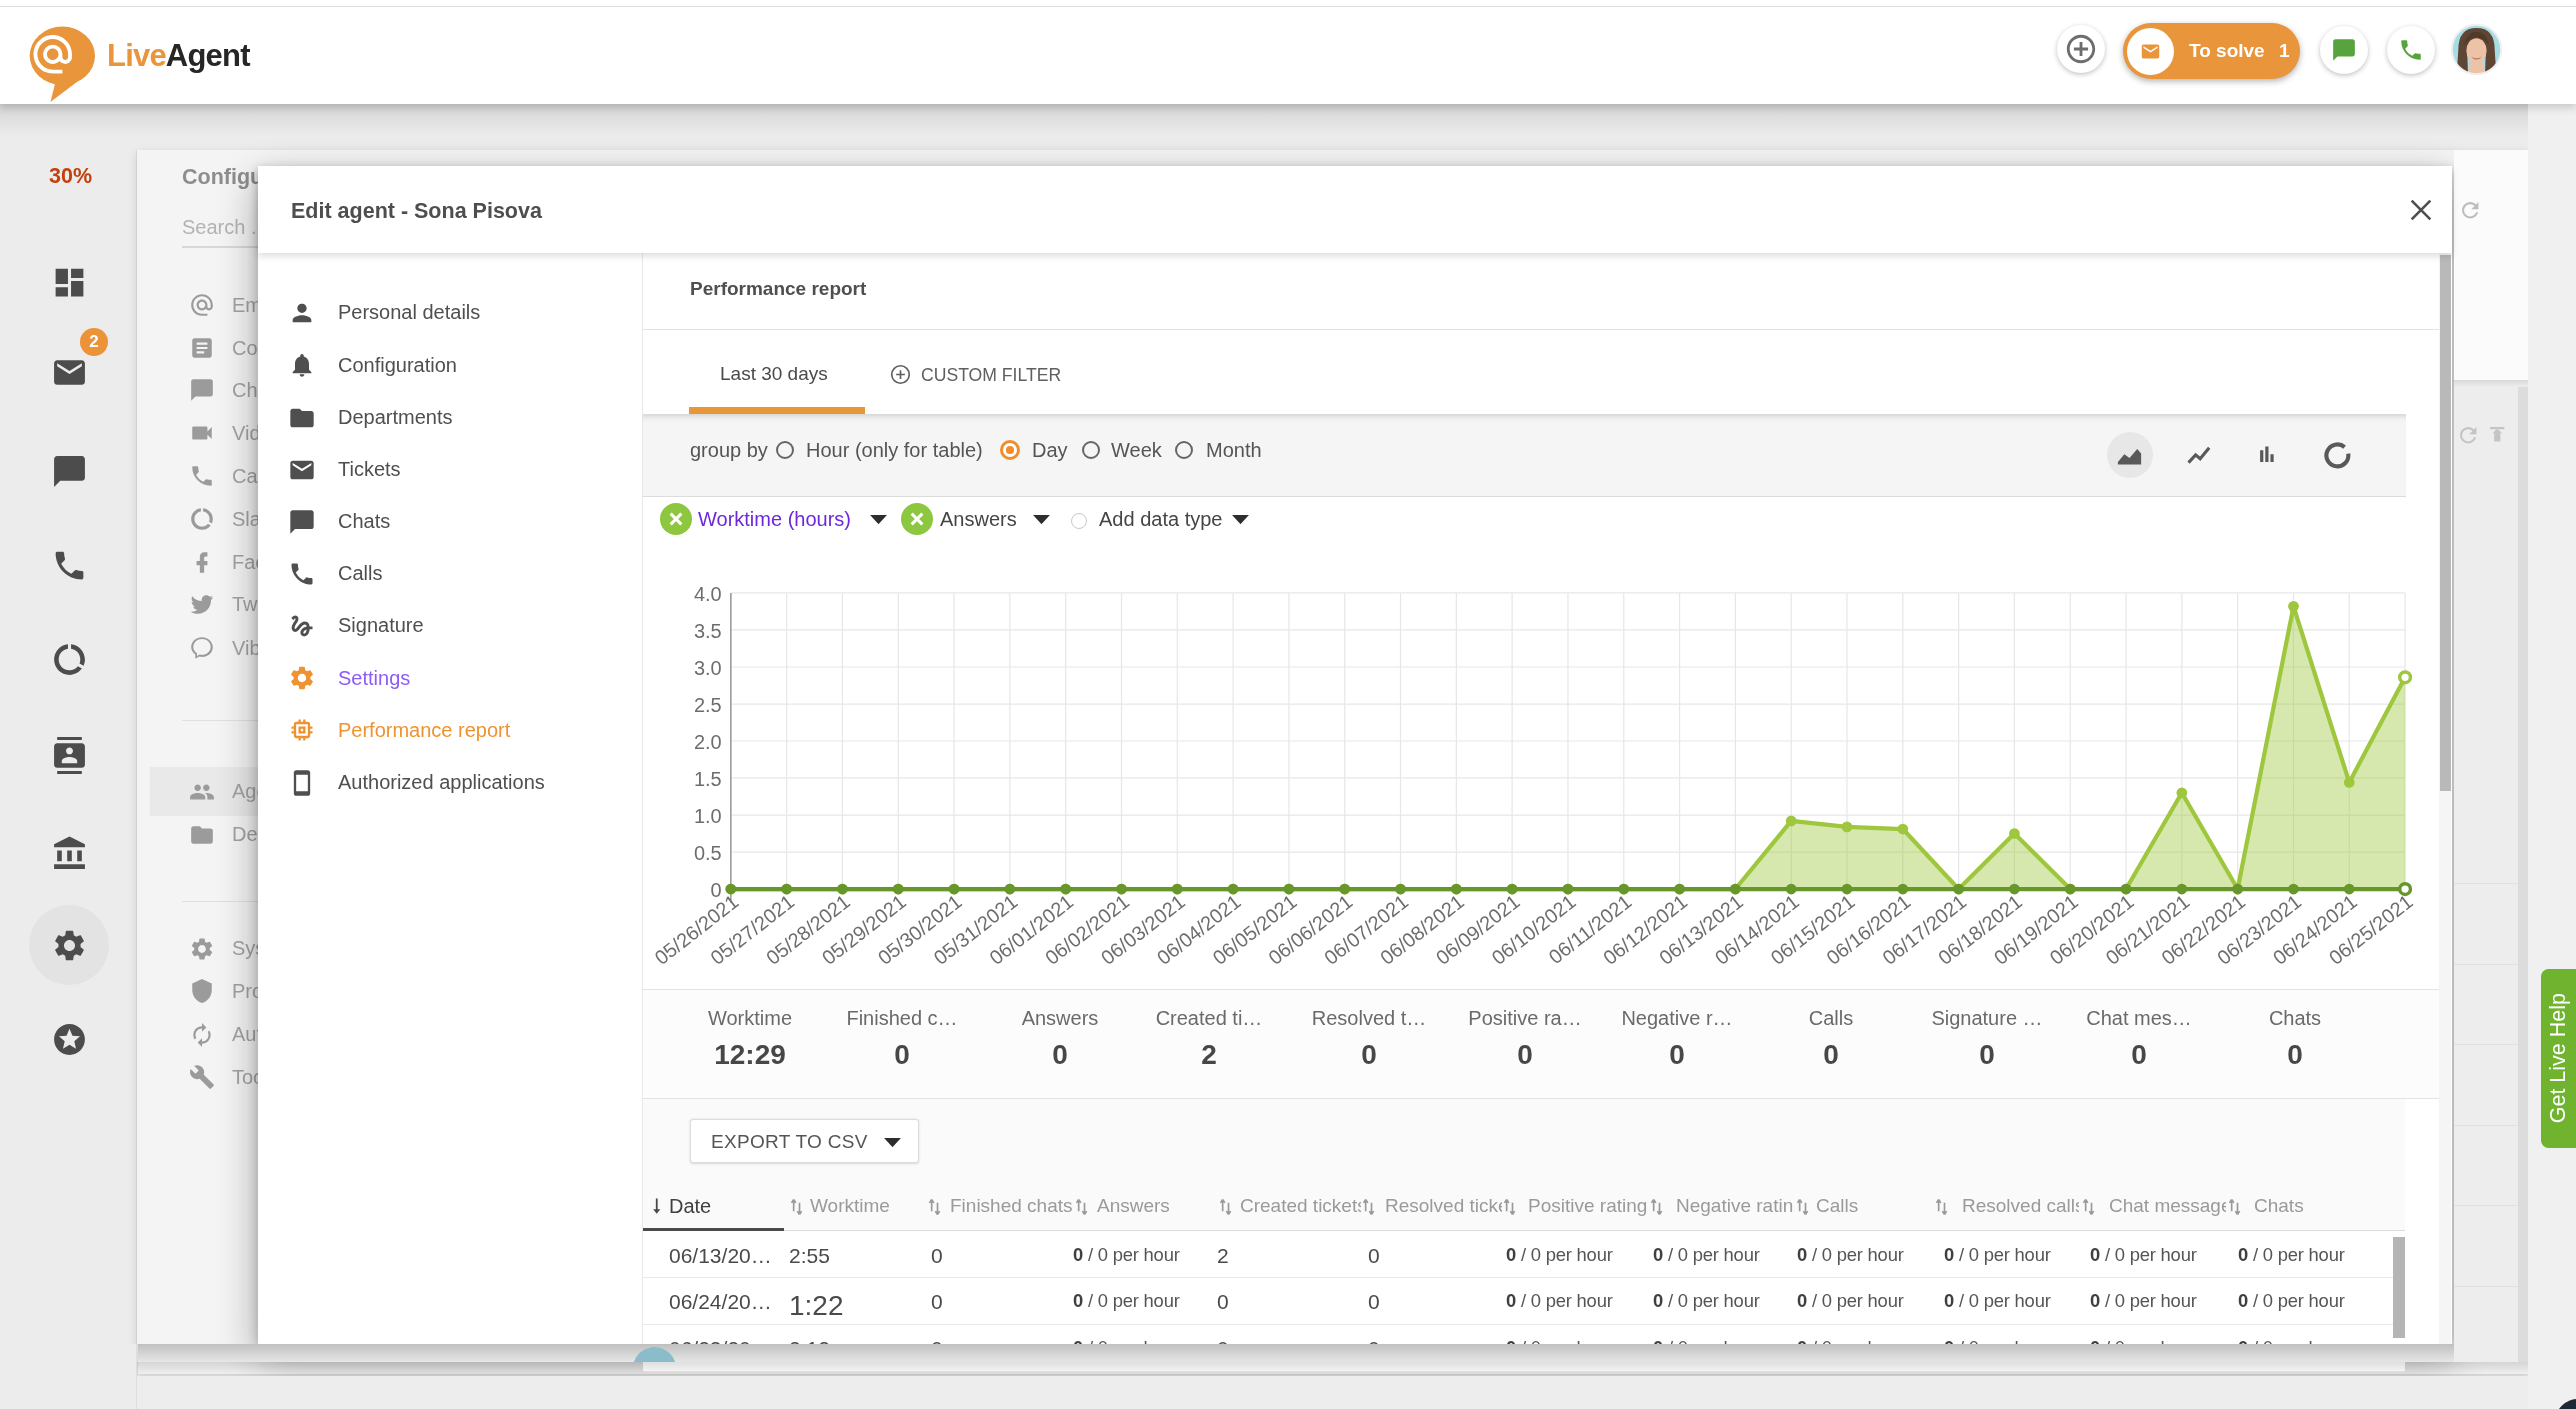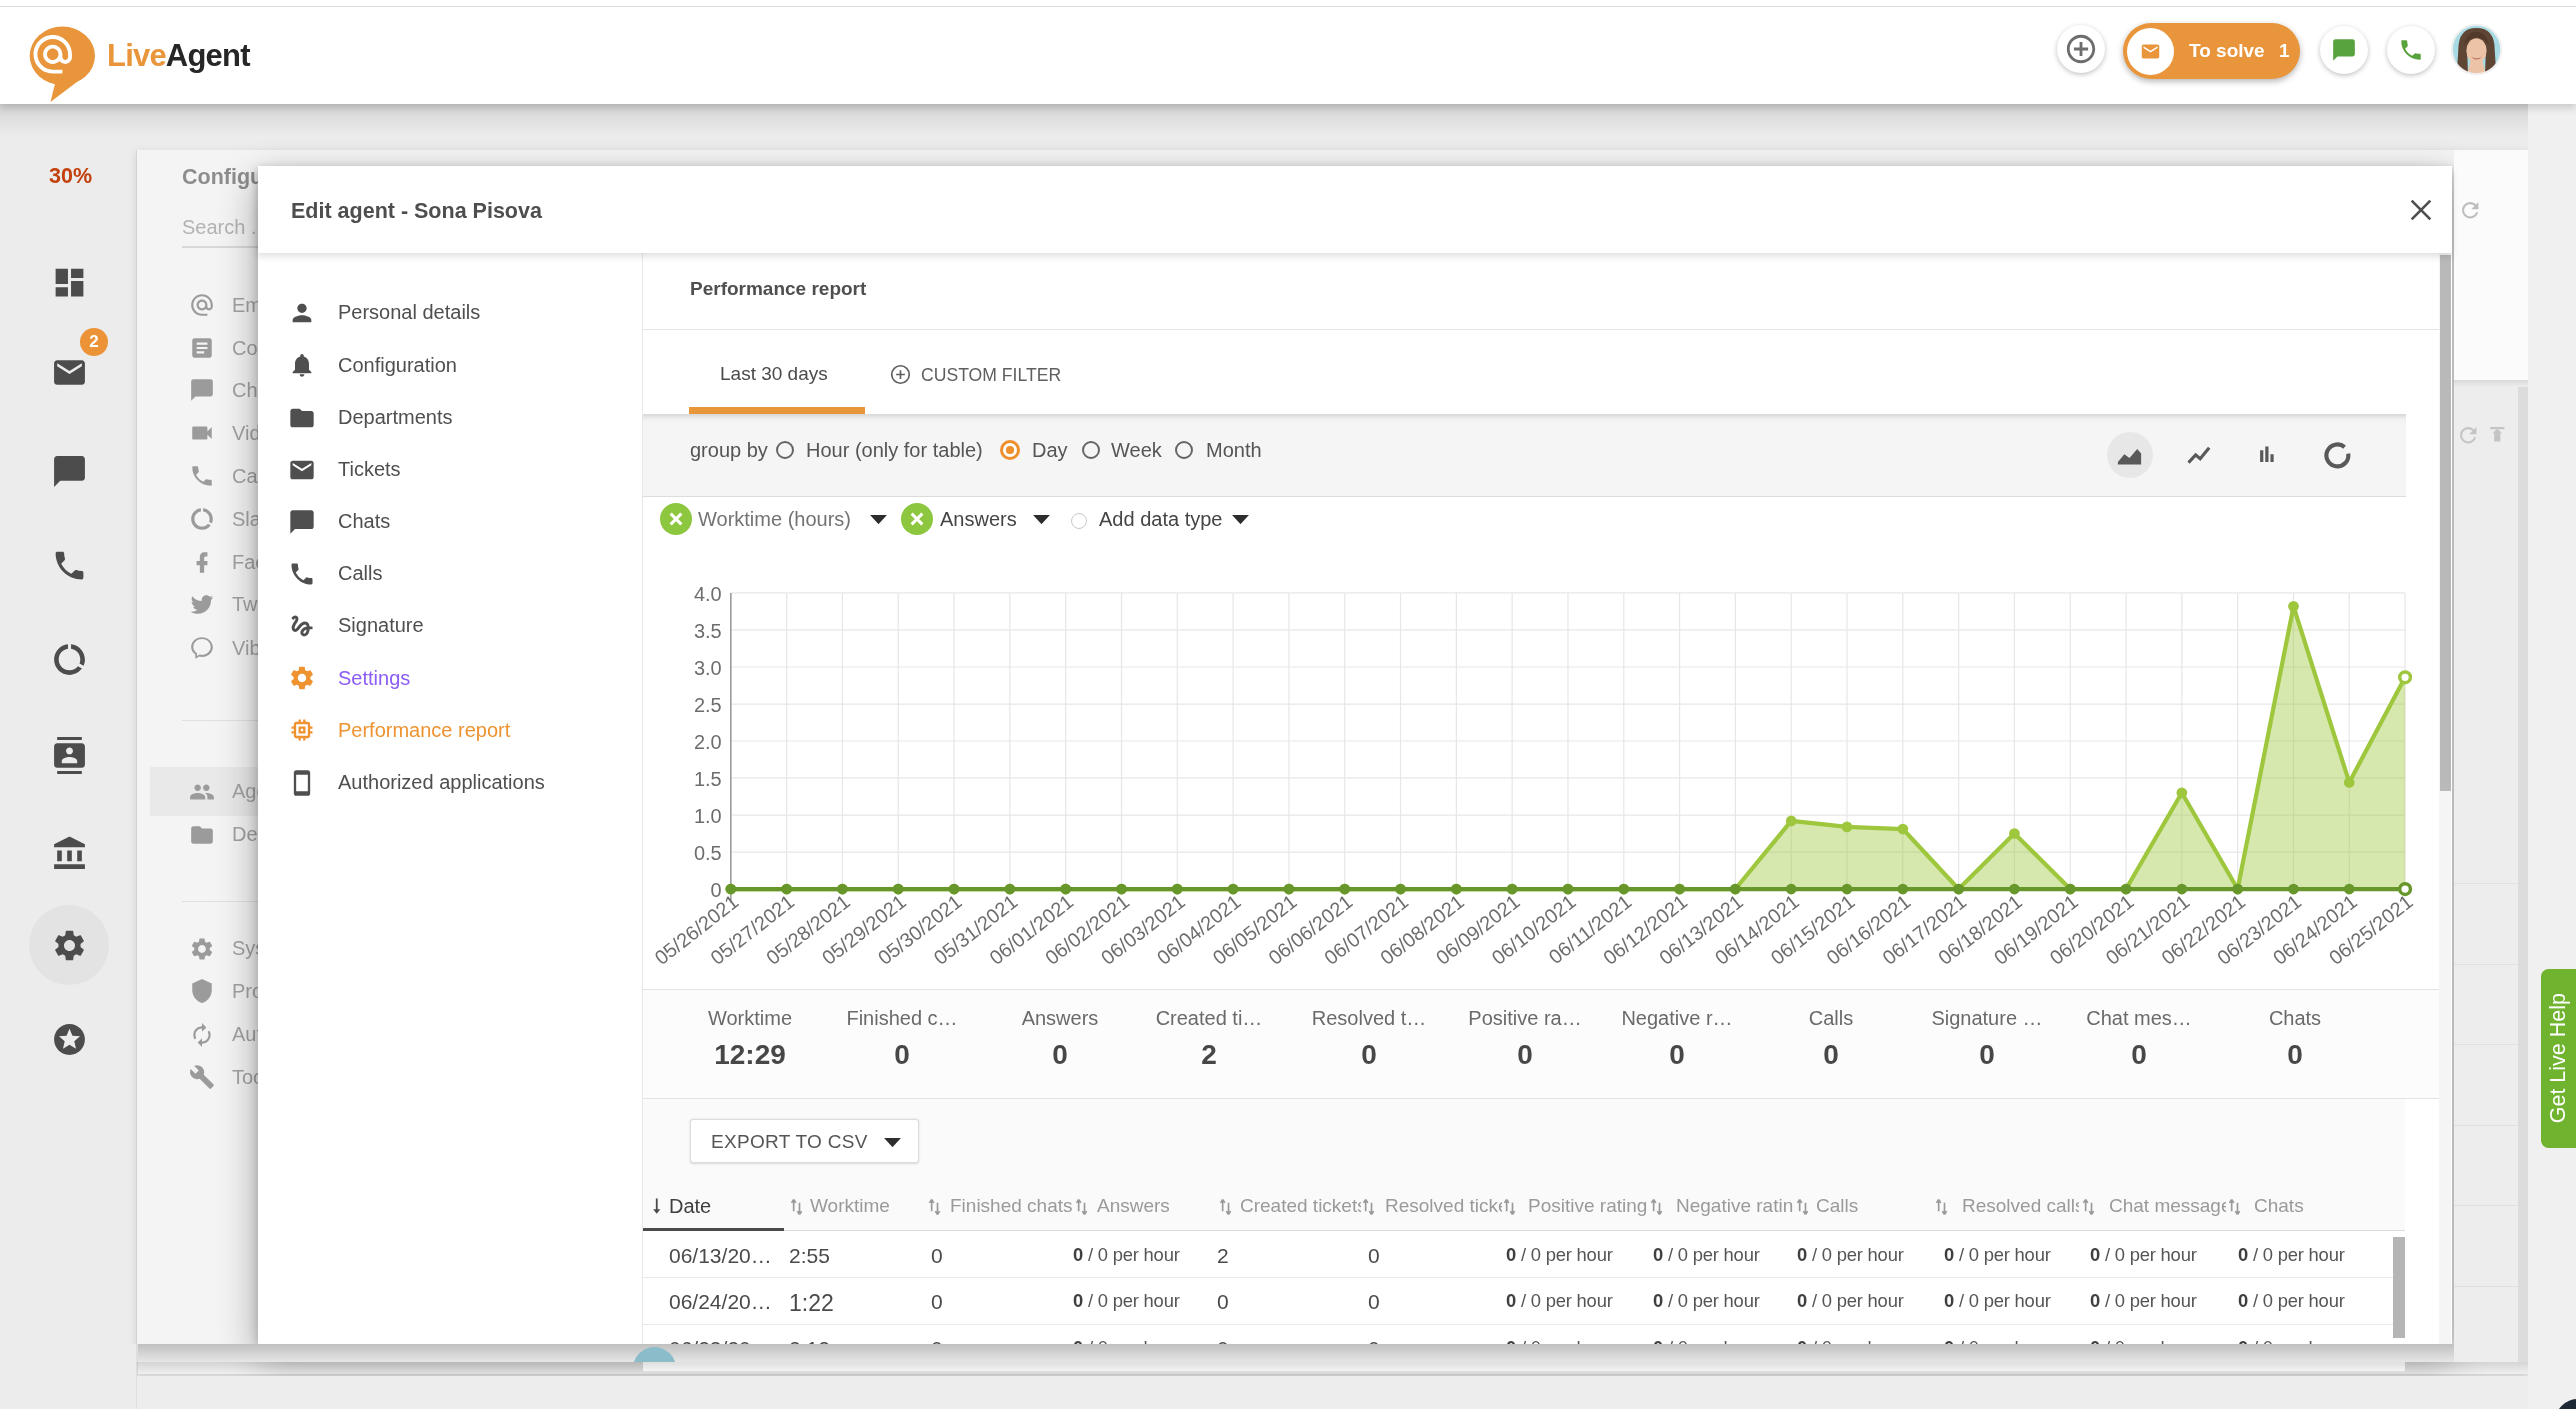--- a/index.html
+++ b/index.html
@@ -151,21 +151,21 @@
 <svg style="position:absolute;left:2253px;top:440px" width="31" height="31" viewBox="0 0 24 24" fill="#595959">
     <path d="M9 8h2.5v9H9zM13 5h2.5v12H13zM17 11h2.5v6H17z" transform="translate(-3.5 0)"></path>
   </svg>
 <svg style="position:absolute;left:2322px;top:440px" width="31" height="31" viewBox="0 0 24 24" fill="none" stroke="#595959" stroke-width="3.2">
     <path d="M17.5 5.5 a8.5 8.5 0 1 0 2.8 5" stroke-linecap="butt"></path>
   </svg>
 <div style="position:absolute;left:660px;top:503px;width:32px;height:32px;border-radius:50%;background:#8dc63f"></div>
 <svg style="position:absolute;left:660px;top:503px" width="32" height="32" viewBox="0 0 42 42">
     <path d="M14 14 L28 28 M28 14 L14 28" stroke="#fff" stroke-width="4" fill="none"></path>
   </svg>
-<div style="position:absolute;left:698px;top:508px;font-size:20px;color:#737373;font-weight:400;white-space:nowrap;">Worktime (hours)</div>
+<div style="position:absolute;left:698px;top:508px;font-size:20px;color:#6d28d9;font-weight:400;white-space:nowrap;">Worktime (hours)</div>
 <svg style="position:absolute;left:870px;top:515px" width="17" height="9.2" viewBox="0 0 22 12">
     <path d="M0 0 L22 0 L11 12 Z" fill="#2d2d2d"></path>
   </svg>
 <div style="position:absolute;left:901px;top:503px;width:32px;height:32px;border-radius:50%;background:#8dc63f"></div>
 <svg style="position:absolute;left:901px;top:503px" width="32" height="32" viewBox="0 0 42 42">
     <path d="M14 14 L28 28 M28 14 L14 28" stroke="#fff" stroke-width="4" fill="none"></path>
   </svg>
 <div style="position:absolute;left:940px;top:508px;font-size:20px;color:#454545;font-weight:400;white-space:nowrap;">Answers</div>
 <svg style="position:absolute;left:1033px;top:515px" width="17" height="9.2" viewBox="0 0 22 12">
     <path d="M0 0 L22 0 L11 12 Z" fill="#2d2d2d"></path>
@@ -422,21 +422,21 @@
 <div style="position:absolute;left:1368px;top:1244px;font-size:21px;color:#4a4a4a;font-weight:400;white-space:nowrap;">0</div>
 <div style="position:absolute;left:1073px;top:1244px;font-size:18.4px;color:#555;white-space:nowrap;letter-spacing:-0.2px"><b style="color:#3f3f3f">0</b> / 0 per hour</div>
 <div style="position:absolute;left:1506px;top:1244px;font-size:18.4px;color:#555;white-space:nowrap;letter-spacing:-0.2px"><b style="color:#3f3f3f">0</b> / 0 per hour</div>
 <div style="position:absolute;left:1653px;top:1244px;font-size:18.4px;color:#555;white-space:nowrap;letter-spacing:-0.2px"><b style="color:#3f3f3f">0</b> / 0 per hour</div>
 <div style="position:absolute;left:1797px;top:1244px;font-size:18.4px;color:#555;white-space:nowrap;letter-spacing:-0.2px"><b style="color:#3f3f3f">0</b> / 0 per hour</div>
 <div style="position:absolute;left:1944px;top:1244px;font-size:18.4px;color:#555;white-space:nowrap;letter-spacing:-0.2px"><b style="color:#3f3f3f">0</b> / 0 per hour</div>
 <div style="position:absolute;left:2090px;top:1244px;font-size:18.4px;color:#555;white-space:nowrap;letter-spacing:-0.2px"><b style="color:#3f3f3f">0</b> / 0 per hour</div>
 <div style="position:absolute;left:2238px;top:1244px;font-size:18.4px;color:#555;white-space:nowrap;letter-spacing:-0.2px"><b style="color:#3f3f3f">0</b> / 0 per hour</div>
 <div style="position:absolute;left:643px;top:1278px;width:1762px;height:47px;background:#fff;border-bottom:0.8px solid #e9e9e9;"></div>
 <div style="position:absolute;left:669px;top:1290px;font-size:21px;color:#4a4a4a;font-weight:400;white-space:nowrap;">06/24/20…</div>
-<div style="position:absolute;left:789px;top:1290px;font-size:23px;color:#4a4a4a;font-weight:400;white-space:nowrap;">1:22</div>
+<div style="position:absolute;left:789px;top:1290px;font-size:28px;color:#4a4a4a;font-weight:400;white-space:nowrap;">1:22</div>
 <div style="position:absolute;left:931px;top:1290px;font-size:21px;color:#4a4a4a;font-weight:400;white-space:nowrap;">0</div>
 <div style="position:absolute;left:1217px;top:1290px;font-size:21px;color:#4a4a4a;font-weight:400;white-space:nowrap;">0</div>
 <div style="position:absolute;left:1368px;top:1290px;font-size:21px;color:#4a4a4a;font-weight:400;white-space:nowrap;">0</div>
 <div style="position:absolute;left:1073px;top:1290px;font-size:18.4px;color:#555;white-space:nowrap;letter-spacing:-0.2px"><b style="color:#3f3f3f">0</b> / 0 per hour</div>
 <div style="position:absolute;left:1506px;top:1290px;font-size:18.4px;color:#555;white-space:nowrap;letter-spacing:-0.2px"><b style="color:#3f3f3f">0</b> / 0 per hour</div>
 <div style="position:absolute;left:1653px;top:1290px;font-size:18.4px;color:#555;white-space:nowrap;letter-spacing:-0.2px"><b style="color:#3f3f3f">0</b> / 0 per hour</div>
 <div style="position:absolute;left:1797px;top:1290px;font-size:18.4px;color:#555;white-space:nowrap;letter-spacing:-0.2px"><b style="color:#3f3f3f">0</b> / 0 per hour</div>
 <div style="position:absolute;left:1944px;top:1290px;font-size:18.4px;color:#555;white-space:nowrap;letter-spacing:-0.2px"><b style="color:#3f3f3f">0</b> / 0 per hour</div>
 <div style="position:absolute;left:2090px;top:1290px;font-size:18.4px;color:#555;white-space:nowrap;letter-spacing:-0.2px"><b style="color:#3f3f3f">0</b> / 0 per hour</div>
 <div style="position:absolute;left:2238px;top:1290px;font-size:18.4px;color:#555;white-space:nowrap;letter-spacing:-0.2px"><b style="color:#3f3f3f">0</b> / 0 per hour</div>

